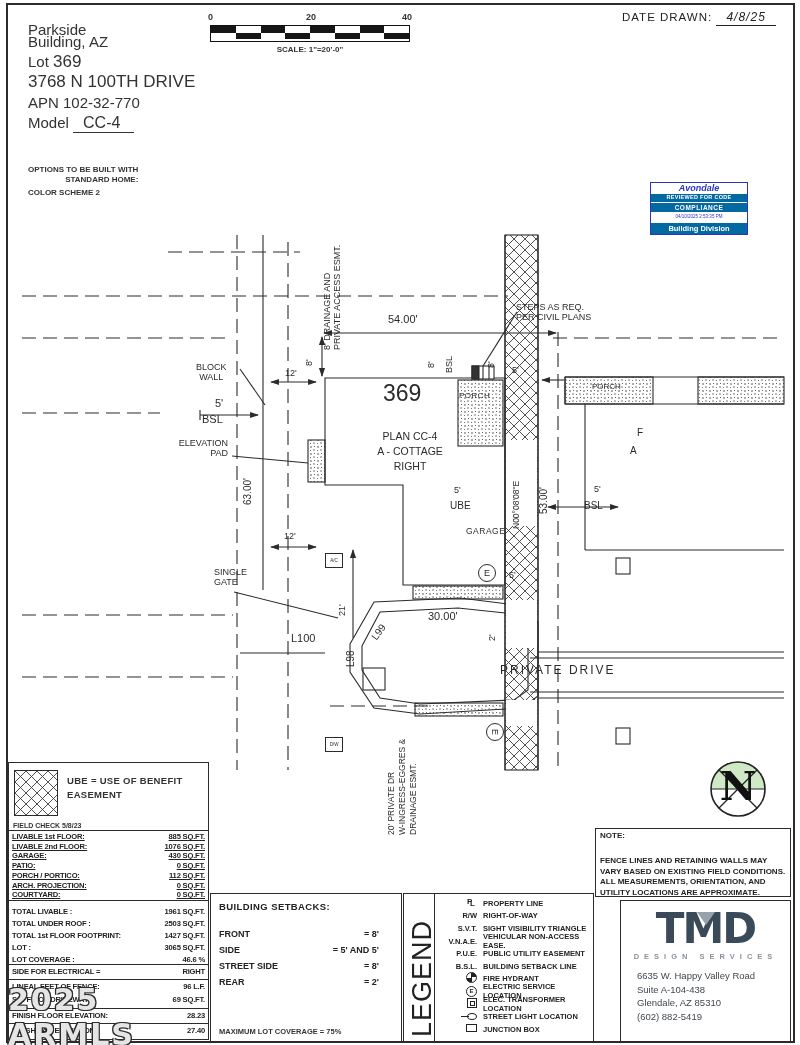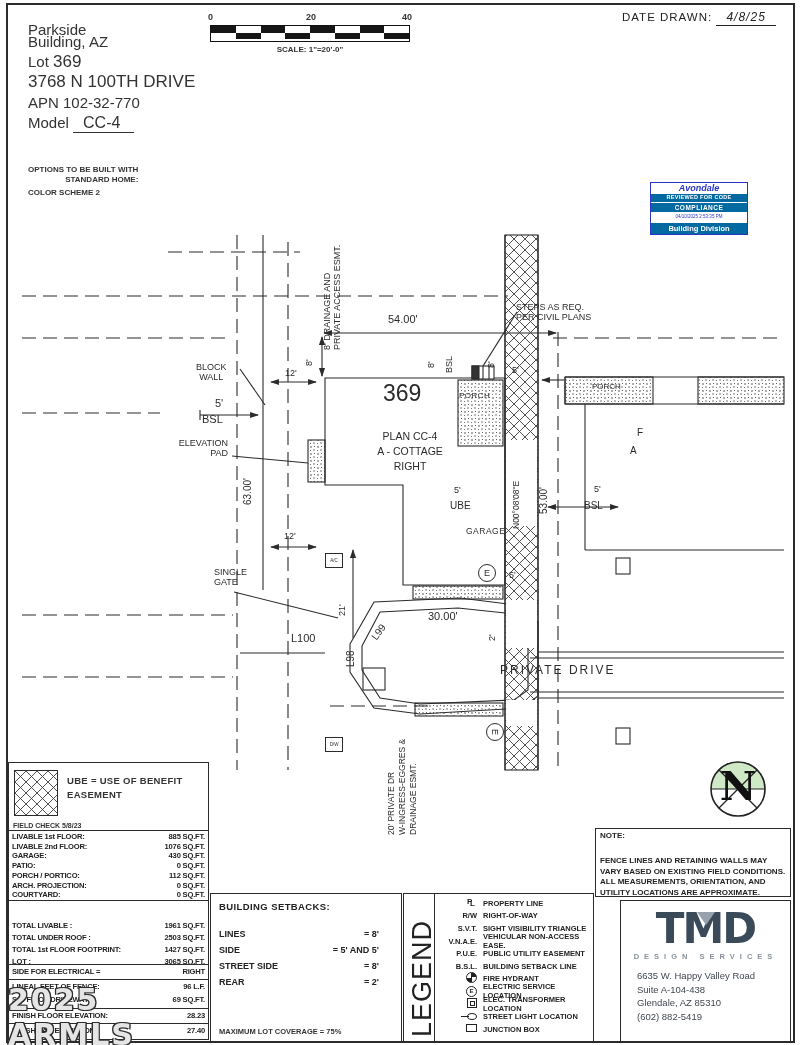--- a/index.html
+++ b/index.html
@@ -46,21 +46,21 @@
       color:rgba(255,255,255,.88);z-index:30;font-family:"DejaVu Sans",sans-serif;
       text-shadow:-1.2px -1.2px 0 #2e2e2e,1.2px -1.2px 0 #2e2e2e,-1.2px 1.2px 0 #2e2e2e,1.2px 1.2px 0 #2e2e2e;}
   
   .box{position:absolute;border:1.5px solid #2b2b2b;background:#fff;}
   #ubebox{left:8px;top:762px;width:199px;height:68px;border:1.5px solid #2b2b2b;}
   #ubehatch{position:absolute;left:5px;top:7px;width:42px;height:44px;border:1.5px solid #2b2b2b;}
   .ubetxt{position:absolute;left:58px;font-size:9.5px;font-weight:bold;color:#333;letter-spacing:.3px;}
   #fieldcheck{position:absolute;left:4px;bottom:2px;font-size:7px;font-weight:bold;color:#333;}
   .arow{display:flex;justify-content:space-between;padding:0 3px;font-size:7.6px;font-weight:bold;
         color:#222;letter-spacing:-0.2px;}
-  .g1 .arow{line-height:9.7px;} .g2 .arow{line-height:12px;}
+  .g1 .arow{line-height:9.7px;text-decoration:underline;} .g2 .arow{line-height:12px;}
   .g3 .arow,.g5 .arow,.g6 .arow{line-height:13px;} .g4 .arow{line-height:13px;}
   
   #setbacks{left:210px;top:893px;width:190px;height:147px;}
   #sb-title{position:absolute;left:8px;top:7px;font-size:9.5px;font-weight:bold;letter-spacing:.4px;}
   .setrow{display:flex;padding:0 22px 0 8px;font-size:9px;font-weight:bold;line-height:16px;}
   .setrow .v{margin-left:auto;}
   #sb-max{position:absolute;left:8px;bottom:5px;font-size:7.5px;font-weight:bold;color:#333;}
   
   #legendbox{left:403px;top:893px;width:189px;height:147px;display:flex;}
   #legend-strip{width:30px;border-right:1.5px solid #2b2b2b;position:relative;}
@@ -336,21 +336,21 @@
       </div>
     <div class="arow">
         <span>ARCH. PROJECTION:</span>
         <span>0 SQ.FT.</span>
       </div>
     <div class="arow">
         <span>COURTYARD:</span>
         <span>0 SQ.FT.</span>
       </div>
   </div>
-  <div class="box g2" style="left:8px;top:900px;width:199px;height:64px;padding-top:19px;">
+  <div class="box g2" style="left:8px;top:900px;width:199px;height:64px;padding-top:5px;">
     <div class="arow">
         <span>TOTAL LIVABLE :</span>
         <span>1961 SQ.FT.</span>
       </div>
     <div class="arow">
         <span>TOTAL UNDER ROOF :</span>
         <span>2503 SQ.FT.</span>
       </div>
     <div class="arow">
         <span>TOTAL 1st FLOOR FOOTPRINT:</span>
@@ -393,21 +393,21 @@
         <span>27.40</span>
       </div>
   </div>
 
   <div id="wm" class="abs">2025 ARMLS</div>
 
   <div id="setbacks" class="box">
     <div id="sb-title">BUILDING SETBACKS:</div>
     <div style="margin-top:32px;">
       <div class="setrow">
-          <span>LINES</span>
+          <span>FRONT</span>
           <span class="v">= 8'</span>
         </div>
       <div class="setrow">
           <span>SIDE</span>
           <span class="v">= 5' AND 5'</span>
         </div>
       <div class="setrow">
           <span>STREET SIDE</span>
           <span class="v">= 8'</span>
         </div>

